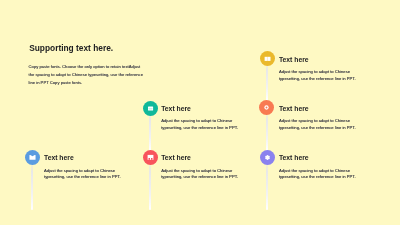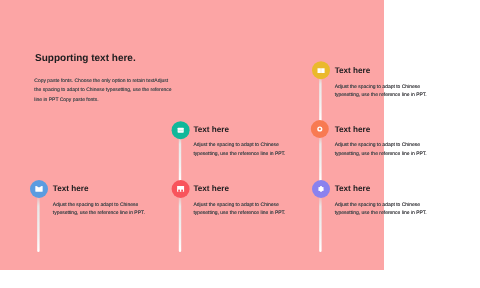--- a/index.html
+++ b/index.html
@@ -1,18 +1,18 @@
 <!DOCTYPE html>
 <html><head>
 <meta charset="utf-8">
 <style>
   html,body{margin:0;padding:0;}
   body{width:400px;height:225px;background:#ffffff;overflow:hidden;
        font-family:"Liberation Sans",sans-serif;}
-  .slide{position:relative;width:320px;height:225px;background:#fca5a5;}
+  .slide{position:relative;width:400px;height:225px;background:#fef9c3;}
 
   .title{position:absolute;left:29.2px;top:43.7px;font-size:8.35px;font-weight:bold;
          color:#1d1d1f;white-space:nowrap;line-height:1;}
   .lead{position:absolute;left:28.6px;top:63.0px;width:116px;font-size:4.18px;
         line-height:8.15px;color:#4f4f53;text-shadow:0 0 0.22px #4f4f53;}
 
   .node{position:absolute;left:0;top:0;width:0;height:0;}
   .stem{position:absolute;width:2px;border-radius:1px;}
   .pin{position:absolute;width:15px;height:15px;border-radius:50%;}
   .pin svg{position:absolute;left:0;top:0;display:block;}

